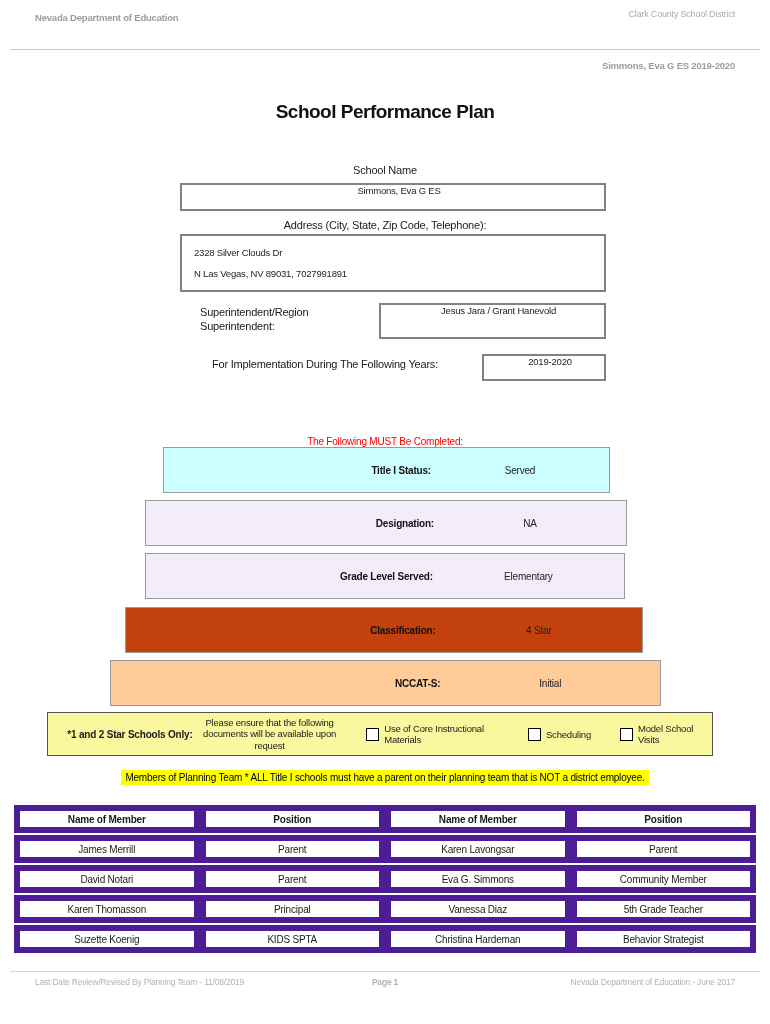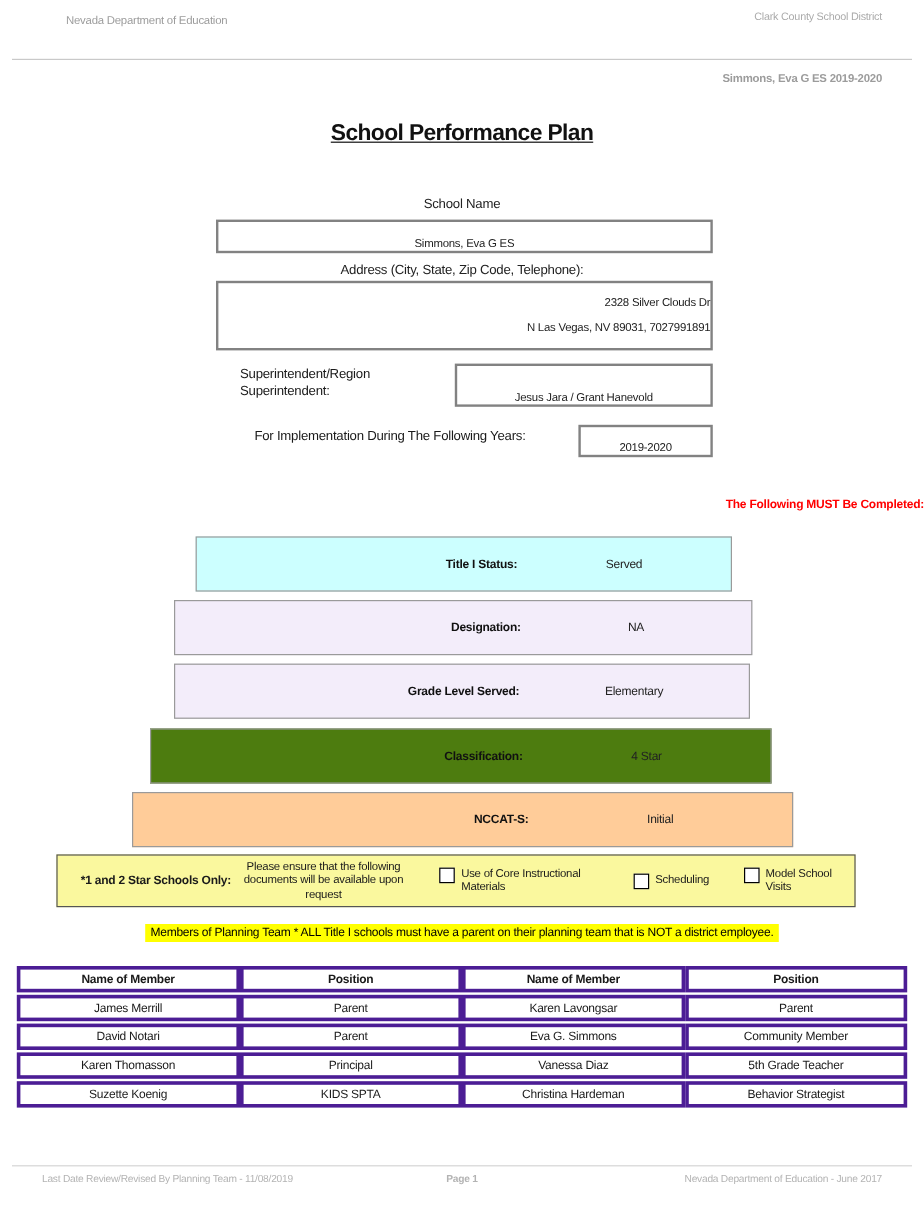--- a/index.html
+++ b/index.html
@@ -3,63 +3,63 @@
 <meta charset="utf-8">
 <style>
   html,body{margin:0;padding:0;background:#ffffff;}
   #page{
     position:relative;width:770px;height:1024px;background:#ffffff;
     font-family:"Liberation Sans", sans-serif;color:#1a1a1a;
     letter-spacing:-0.2px;overflow:hidden;
   }
   .abs{position:absolute;}
   
-  .hdr-left{left:35px;top:12px;font-size:9.5px;font-weight:normal;color:#9c9c9c;margin-left:20px;}
+  .hdr-left{left:35px;top:12px;font-size:9.5px;font-weight:bold;color:#9c9c9c;}
   .hdr-right1{right:35px;top:12px;font-size:9.5px;font-weight:bold;color:#9c9c9c;text-align:right;margin-top:48px;}
   .hdr-right2{right:35px;top:9px;font-size:9px;color:#ababab;text-align:right;}
   .hdr-line{left:10px;right:10px;top:49px;height:1px;background:#c9c9c9;}
   
-  .doc-title{left:0;right:0;top:101px;text-align:center;font-size:19px;font-weight:bold;color:#111;letter-spacing:-0.5px;text-decoration:underline;}
+  .doc-title{left:0;right:0;top:101px;text-align:center;font-size:19px;font-weight:bold;color:#111;letter-spacing:-0.5px;}
   
   .center-label{left:0;right:0;text-align:center;font-size:11px;color:#222;}
   .school-name-label{top:164px;}
   .address-label{top:219px;}
   
-  .input-box{border:2px solid #828282;background:#fff;display:flex;align-items:flex-end;justify-content:center;font-size:9.5px;color:#222;}
+  .input-box{border:2px solid #828282;background:#fff;display:flex;align-items:flex-start;justify-content:center;font-size:9.5px;color:#222;padding-left:12px;}
   .school-name-box{left:180px;top:183px;width:410px;height:24px;}
   .address-box{left:180px;top:234px;width:410px;height:54px;flex-direction:column;justify-content:space-evenly;}
   .supt-label{left:200px;top:305px;width:170px;text-align:left;font-size:11px;line-height:14px;}
   .supt-box{left:379px;top:303px;width:211px;height:32px;}
   .impl-label{left:180px;top:358px;width:290px;text-align:center;font-size:11px;}
   .impl-box{left:482px;top:354px;width:108px;height:23px;}
   
-  .red-notice{left:0;right:0;top:415px;text-align:right;font-size:10px;font-weight:bold;color:#ff0000;}
+  .red-notice{left:0;right:0;top:436px;text-align:center;font-size:10px;font-weight:normal;color:#ff0000;}
   
   .status-row{height:44px;border:1px solid #9a9a9a;display:flex;align-items:center;}
   .status-row .lbl{width:60%;text-align:right;font-weight:bold;font-size:10px;color:#111;}
   .status-row .val{width:40%;text-align:center;font-size:10px;color:#222;}
   .row-titlei{left:163px;top:447px;width:445px;background:#ccffff;}
   .row-designation{left:145px;top:500px;width:480px;background:#f3edfa;}
   .row-grade{left:145px;top:553px;width:478px;background:#f3edfa;}
-  .row-class{left:125px;top:607px;width:516px;background:#4d7c0f;}
+  .row-class{left:125px;top:607px;width:516px;background:#c2410c;}
   .row-nccats{left:110px;top:660px;width:549px;background:#ffcc99;}
   
   .star-panel{left:47px;top:712px;width:666px;height:44px;background:#faf89e;border:1px solid #555;
     display:flex;align-items:center;justify-content:space-between;padding:0 10px;box-sizing:border-box;}
   .star-label{width:170px;text-align:center;font-weight:bold;font-size:10px;}
   .star-instruction{width:160px;text-align:center;font-size:9.5px;line-height:11.5px;}
-  .cb-group{display:flex;align-items:flex-start;gap:5px;padding-left:29px;}
+  .cb-group{display:flex;align-items:center;gap:5px;padding-left:29px;}
   .checkbox{width:11px;height:11px;background:#fff;border:1px solid #000;flex:0 0 auto;}
   .cb-label{font-size:9.5px;}
   
   .team-notice-wrap{left:0;right:0;top:767px;text-align:center;}
   .team-notice{display:inline-block;background:#ffff00;font-size:10px;padding:2px 4px;color:#000;}
   
   .members-table{left:14px;top:803px;width:742px;border-collapse:separate;border-spacing:0 2px;}
-  .members-table td,.members-table th{border:3px solid #4c1d95;height:14px;text-align:center;font-size:10px;font-weight:normal;padding:1px 2px;width:25%;background:#fff;}
+  .members-table td,.members-table th{border:6px solid #4c1d95;height:14px;text-align:center;font-size:10px;font-weight:normal;padding:1px 2px;width:25%;background:#fff;}
   .members-table th{font-weight:bold;}
   
   .ftr-line{left:10px;right:10px;top:971px;height:1px;background:#d5d5d5;}
   .ftr-left{left:35px;top:977px;font-size:8.5px;color:#b3b3b3;}
   .ftr-center{left:0;right:0;top:977px;text-align:center;font-size:8.5px;color:#b3b3b3;font-weight:bold;}
   .ftr-right{right:35px;top:977px;font-size:8.5px;color:#b3b3b3;text-align:right;}
 </style>
 </head>
 <body>
 

